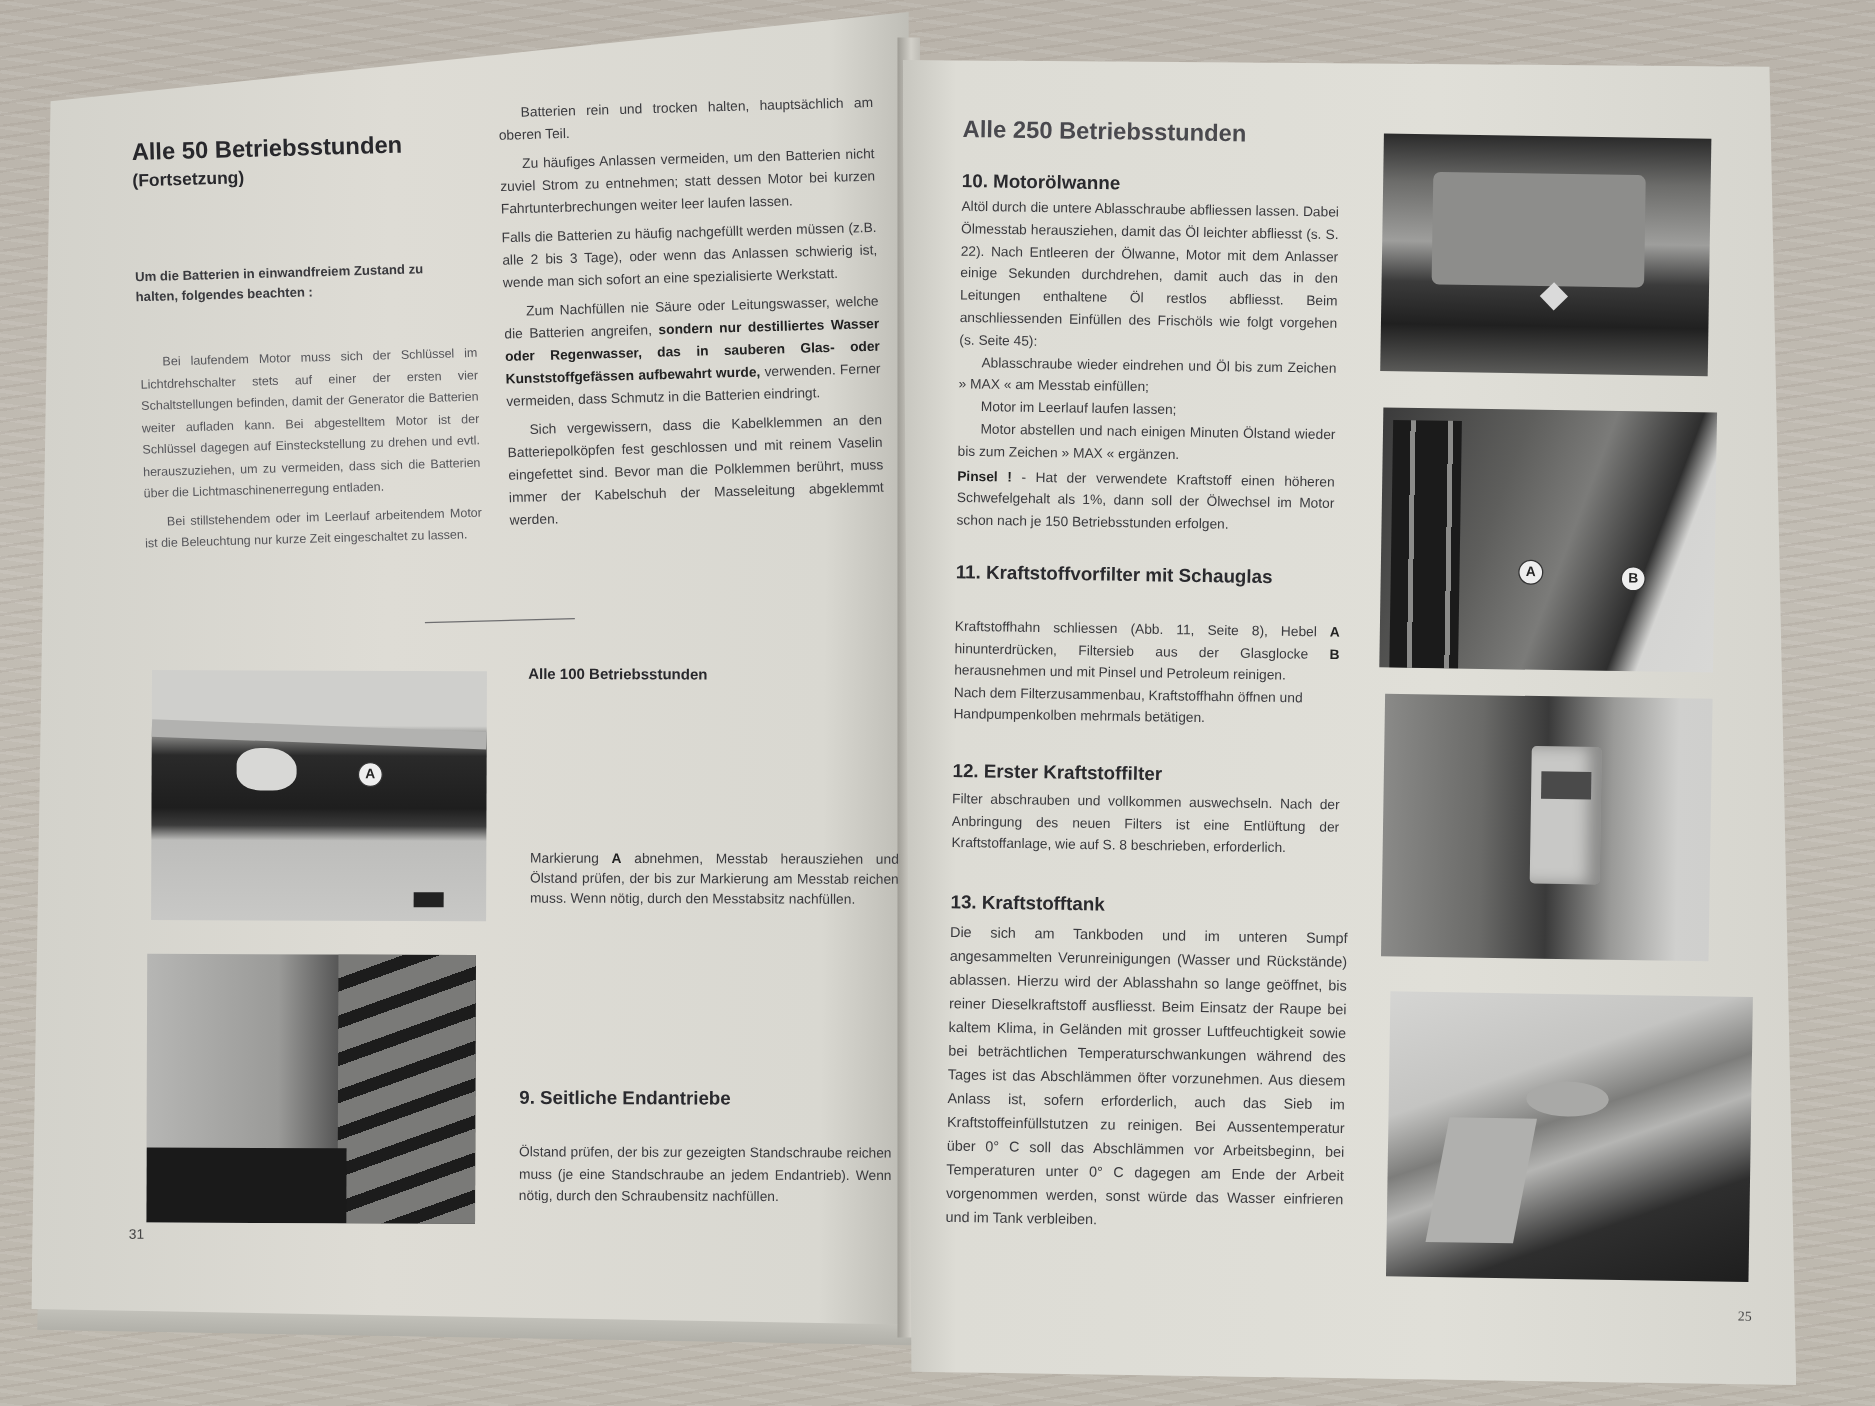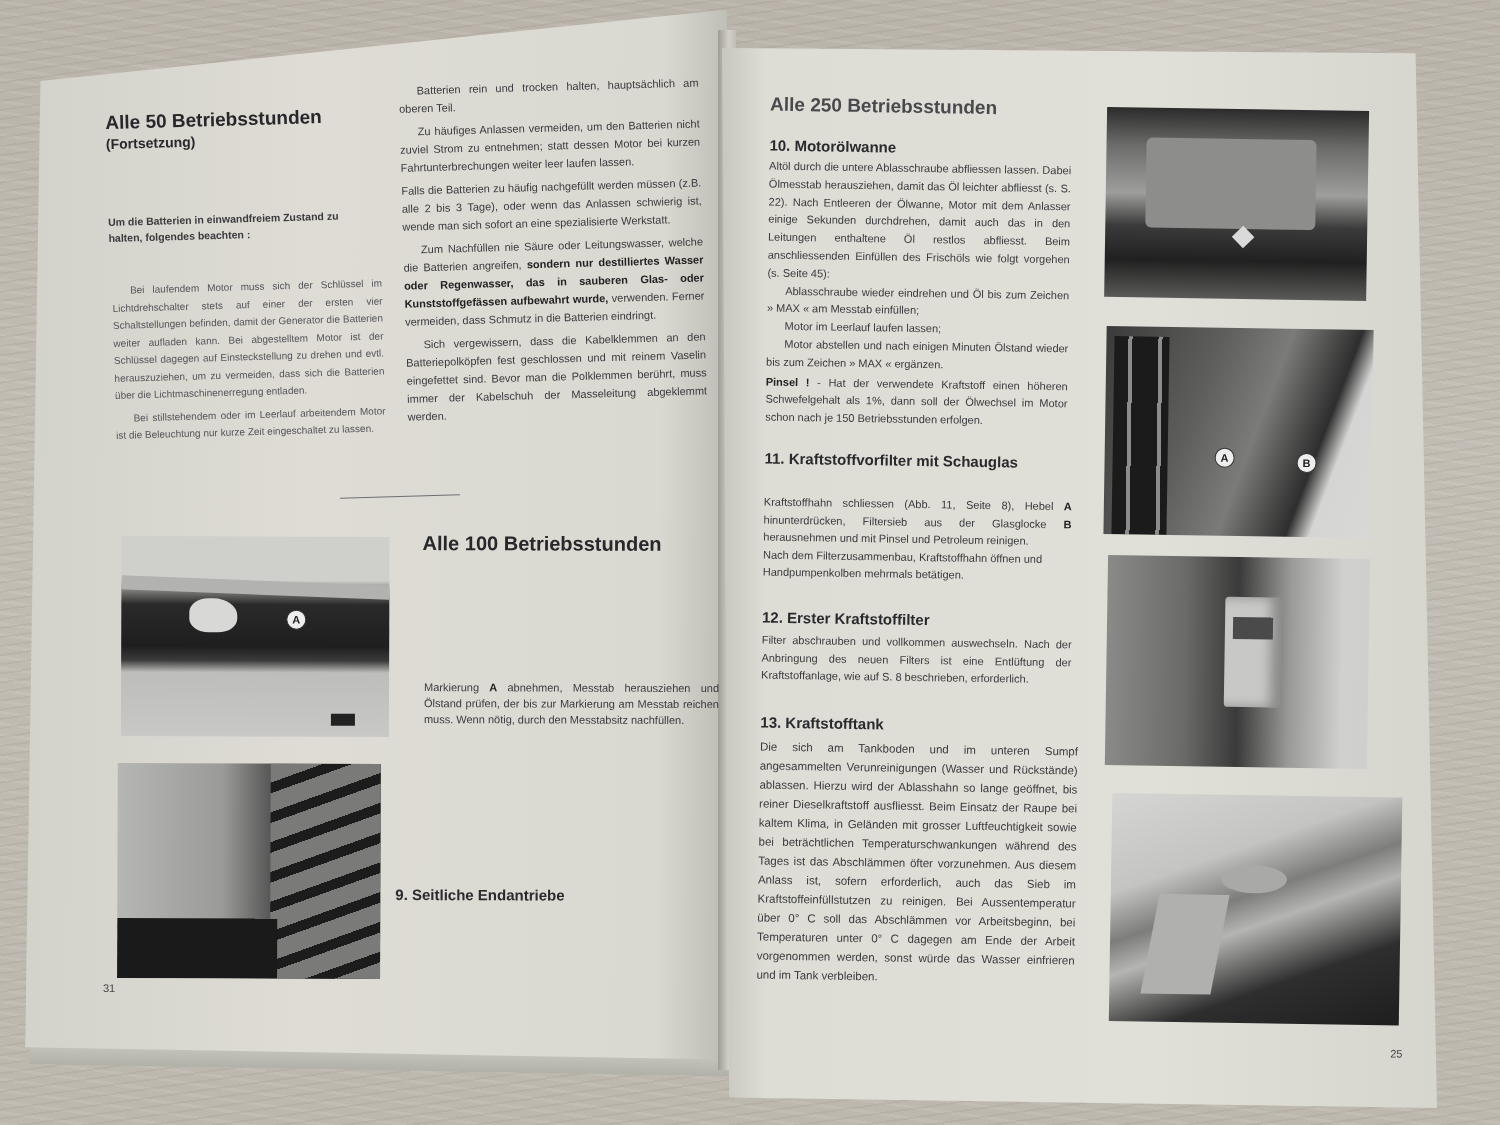--- a/index.html
+++ b/index.html
@@ -87,38 +87,39 @@
     <p class="indent">Zu häufiges Anlassen vermeiden, um den Batterien nicht zuviel Strom zu entnehmen; statt dessen Motor bei kurzen Fahrtunterbrechungen weiter leer laufen lassen.</p>
     <p>Falls die Batterien zu häufig nachgefüllt werden müssen (z.B. alle 2 bis 3 Tage), oder wenn das Anlassen schwierig ist, wende man sich sofort an eine spezialisierte Werkstatt.</p>
     <p class="indent"><span>Zum Nachfüllen nie Säure oder Leitungswasser, welche die Batterien angreifen, </span><b class="bold">sondern nur destilliertes Wasser oder Regenwasser, das in sauberen Glas- oder Kunststoffgefässen aufbewahrt wurde,</b><span> verwenden. Ferner vermeiden, dass Schmutz in die Batterien eindringt.</span></p>
     <p class="indent">Sich vergewissern, dass die Kabelklemmen an den Batteriepolköpfen fest geschlossen und mit reinem Vaselin eingefettet sind. Bevor man die Polklemmen berührt, muss immer der Kabelschuh der Masseleitung abgeklemmt werden.</p>
   </div>
 
   <div class="rule" style="left:340px; top:496px; width:120px;"></div>
 </div>
 
 <div style="position:absolute; left:0; top:0; width:750px; height:1125px; transform: rotate(0.2deg); transform-origin: 400px 700px;">
-  <h1 class="h1" style="left:422px; top:532px; font-size:20px;">Alle 100 Betriebsstunden</h1>
+  <h1 class="h1" style="left:422px; top:532px; font-size:12px;">Alle 100 Betriebsstunden</h1>
   <div class="txt" style="left:424px; top:679px; width:295px; font-size:11px; line-height:16px;">
     <span>Markierung </span><b class="bold">A</b><span> abnehmen, Messtab herausziehen und Ölstand prüfen, der bis zur Markierung am Messtab reichen muss. Wenn nötig, durch den Messtabsitz nachfüllen.</span>
   </div>
 
   <div class="photo" style="left:121px; top:537px; width:268px; height:200px; background: linear-gradient(180deg, #cfcfcc 0%, #cfcfcc 22%, #8a8a88 26%, #2a2a2a 34%, #1e1e1e 55%, #3b3b3b 62%, #bdbdbb 68%, #c8c8c6 100%);">
     <div style="position:absolute; left:0; top:44px; width:268px; height:14px; background:#b2b2b0; transform:rotate(2deg);"></div>
     <div style="position:absolute; left:68px; top:62px; width:48px; height:34px; border-radius:40% 50% 40% 40%; background:#d8d8d6;"></div>
     <div style="position:absolute; left:210px; top:177px; width:24px; height:12px; background:#222;"></div>
     <div class="lbl-circle" style="left:286px; top:610px; position:fixed;">A</div>
   </div>
 
   <div class="photo" style="left:118px; top:764px; width:263px; height:215px; background: linear-gradient(90deg, #b6b6b4 0%, #9a9a98 40%, #505050 60%, #2e2e2e 100%);">
     <div style="position:absolute; right:0; top:0; width:110px; height:215px; background: repeating-linear-gradient(160deg, #7a7a78 0 18px, #1c1c1c 18px 28px);"></div>
     <div style="position:absolute; left:0; bottom:0; width:160px; height:60px; background:#1a1a1a;"></div>
   </div>
 
-  <h2 class="h2" style="left:396px; top:869px;margin-top:16px;">9. Seitliche Endantriebe</h2>
+  <h2 class="h2" style="left:416px; top:869px;">9. Seitliche Endantriebe</h2>
+  <div class="txt" style="left:416px; top:914px; width:298px; font-size:11px; line-height:17.5px;">Ölstand prüfen, der bis zur gezeigten Standschraube reichen muss (je eine Standschraube an jedem Endantrieb). Wenn nötig, durch den Schraubensitz nachfüllen.</div>
 
   <div class="pnum" style="left:104px; top:983px;">31</div>
 </div>
 
 <div style="position:absolute; left:0; top:0; width:1500px; height:1125px; transform: rotate(0.9deg); transform-origin: 920px 560px;">
   <h1 class="h1" style="left:763px; top:96px; font-size:19px; color:#3a3a40; opacity:0.9;">Alle 250 Betriebsstunden</h1>
   <h2 class="h2" style="left:763px; top:138px;">10. Motorölwanne</h2>
   <div class="txt" style="left:763px; top:160px; width:302px; font-size:11px; line-height:17.8px;">
     <p style="margin:0;">Altöl durch die untere Ablasschraube abfliessen lassen. Dabei Ölmesstab herausziehen, damit das Öl leichter abfliesst (s. S. 22). Nach Entleeren der Ölwanne, Motor mit dem Anlasser einige Sekunden durchdrehen, damit auch das in den Leitungen enthaltene Öl restlos abfliesst. Beim anschliessenden Einfüllen des Frischöls wie folgt vorgehen (s. Seite 45):</p>
     <p class="indent" style="margin:0;">Ablasschraube wieder eindrehen und Öl bis zum Zeichen » MAX « am Messtab einfüllen;</p>
@@ -153,14 +154,14 @@
   <div class="photo" style="left:1108px; top:552px; width:262px; height:210px; background: linear-gradient(90deg, #8a8a88 0%, #6a6a68 30%, #3a3a3a 50%, #9a9a98 70%, #d0d0ce 90%, #cfcfcd 100%);">
     <div style="position:absolute; left:118px; top:40px; width:56px; height:110px; background:#c8c8c6; border-radius:4px; box-shadow: inset -10px 0 12px rgba(0,0,0,0.3);"></div>
     <div style="position:absolute; left:126px; top:60px; width:40px; height:22px; background:#4a4a4a;"></div>
   </div>
 
   <div class="photo" style="left:1116px; top:790px; width:290px; height:228px; background: linear-gradient(160deg, #d5d5d3 0%, #c4c4c2 30%, #7d7d7b 45%, #b5b5b3 55%, #2e2e2e 75%, #1e1e1e 100%);">
     <div style="position:absolute; left:110px; top:70px; width:66px; height:28px; background:#a9a9a7; border-radius:50%;"></div>
     <div style="position:absolute; left:40px; top:100px; width:70px; height:100px; background:#b0b0ae; transform:skewX(-10deg);"></div>
   </div>
 
-  <div class="pnum" style="left:1398px; top:1040px;">25</div>
+  <div class="pnum" style="left:1398px; top:1040px;font-family:Liberation Serif, serif;">25</div>
 </div>
 
 </body></html>

